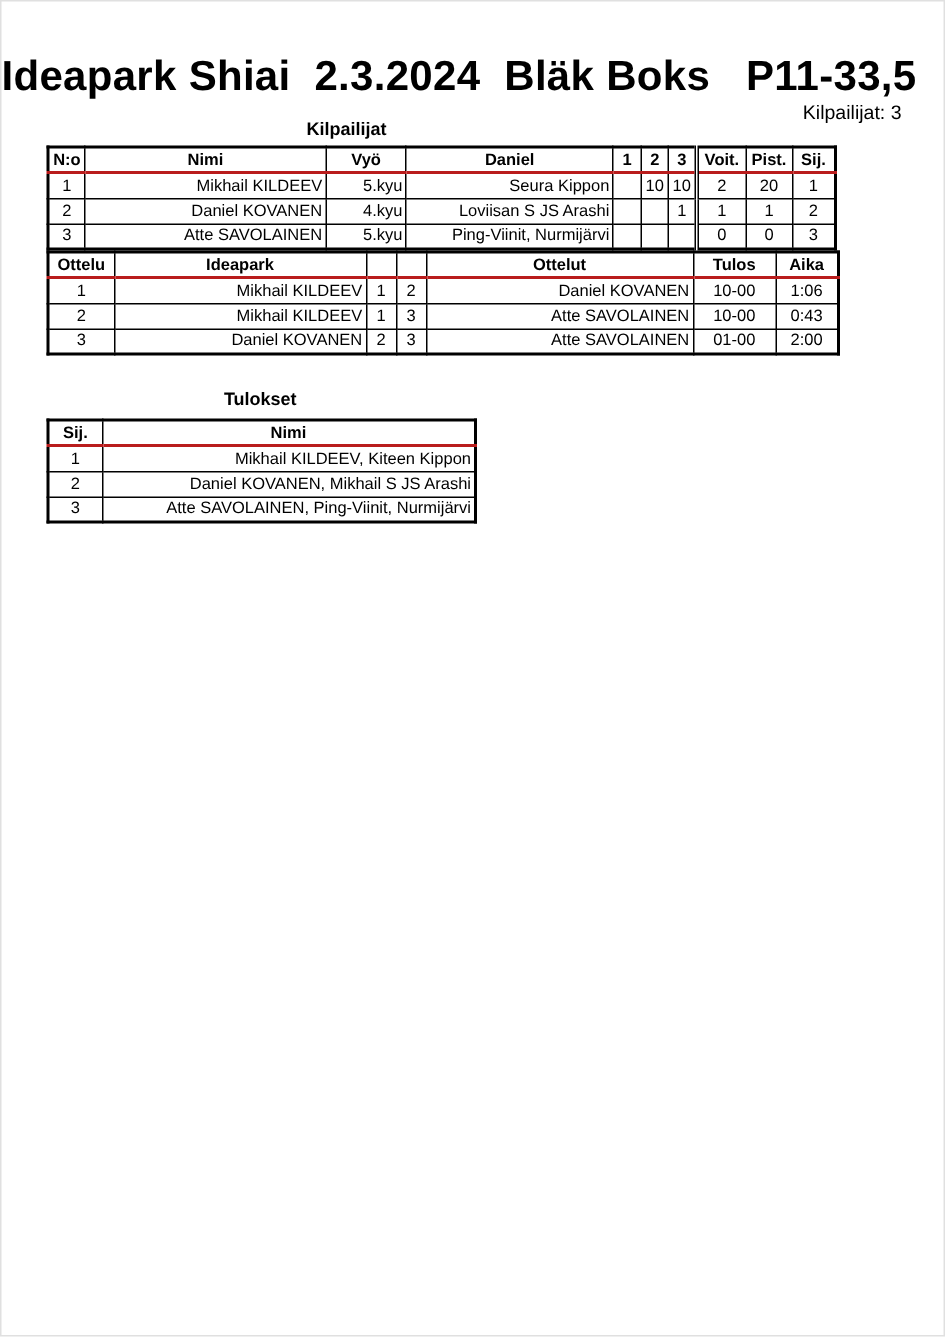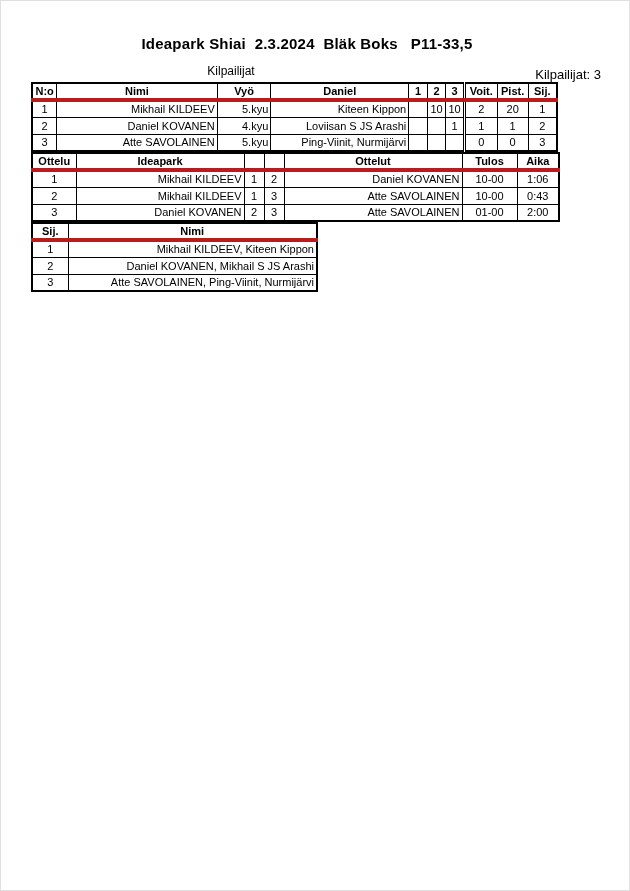--- a/index.html
+++ b/index.html
@@ -10,33 +10,32 @@
     position: relative;
     overflow: hidden;
   }
   .page {
     position: absolute; inset: 0;
     border: 1px solid #e0e0e0;
     box-sizing: border-box;
   }
   .title {
     margin: 34px 16px 0 0;
-    text-align: center;
-    font-size: 15px;
+    font-size: 28px;
     font-weight: bold;
     white-space: pre;
     letter-spacing: 0.2px;
   }
   .comp-count {
     position: absolute;
     top: 66px; right: 28px;
     font-size: 13px;
   }
   .section-heading {
-    font-weight: normal;
+    font-weight: bold;
     font-size: 12px;
     text-align: center;
   }
   .h-kilpailijat { width: 400px; margin: 12px 0 4px 30px; }
   .h-ottelut    { width: 527px; margin: 24px 0 4px 30px; }
   .h-tulokset   { width: 285px; margin: 22px 0 6px 30px; }
 
   table {
     border-collapse: collapse;
     table-layout: fixed;
@@ -48,21 +47,21 @@
   .t3 { width: 285px; }
   th, td {
     border: 1px solid #000;
     height: 17px;
     padding: 0 2px;
     overflow: hidden;
     white-space: nowrap;
     box-sizing: border-box;
   }
   thead th {
-    border-bottom: 4px solid #b91c1c;
+    border-bottom: 2px solid #b91c1c;
     font-weight: bold;
   }
   td { font-weight: normal; }
   .tc { text-align: center; }
   .tl { text-align: right; padding-left: 4px; }
   .dbl { border-left: 3px double #000; }
 </style>
 </head>
 <body>
 
@@ -97,21 +96,21 @@
         <th class="dbl">Voit.</th>
         <th>Pist.</th>
         <th>Sij.</th>
       </tr>
     </thead>
     <tbody>
       <tr>
         <td class="tc">1</td>
         <td class="tl">Mikhail KILDEEV</td>
         <td class="tl">5.kyu</td>
-        <td class="tl">Kiteen Kippon</td>
+        <td class="tl">Seura Kippon</td>
         <td class="tc"></td>
         <td class="tc">10</td>
         <td class="tc">10</td>
         <td class="tc dbl">2</td>
         <td class="tc">20</td>
         <td class="tc">1</td>
       </tr>
       <tr>
         <td class="tc">2</td>
         <td class="tl">Daniel KOVANEN</td>
@@ -184,20 +183,21 @@
         <td class="tl">Daniel KOVANEN</td>
         <td class="tc">2</td>
         <td class="tc">3</td>
         <td class="tl">Atte SAVOLAINEN</td>
         <td class="tc">01-00</td>
         <td class="tc">2:00</td>
       </tr>
     </tbody>
   </table>
 
+  <div class="section-heading h-tulokset">Tulokset</div>
   <table class="t3">
     <colgroup>
       <col style="width:36px">
         <col style="width:249px">
     </colgroup>
     <thead>
       <tr>
         <th>Sij.</th>
         <th>Nimi</th>
       </tr>

